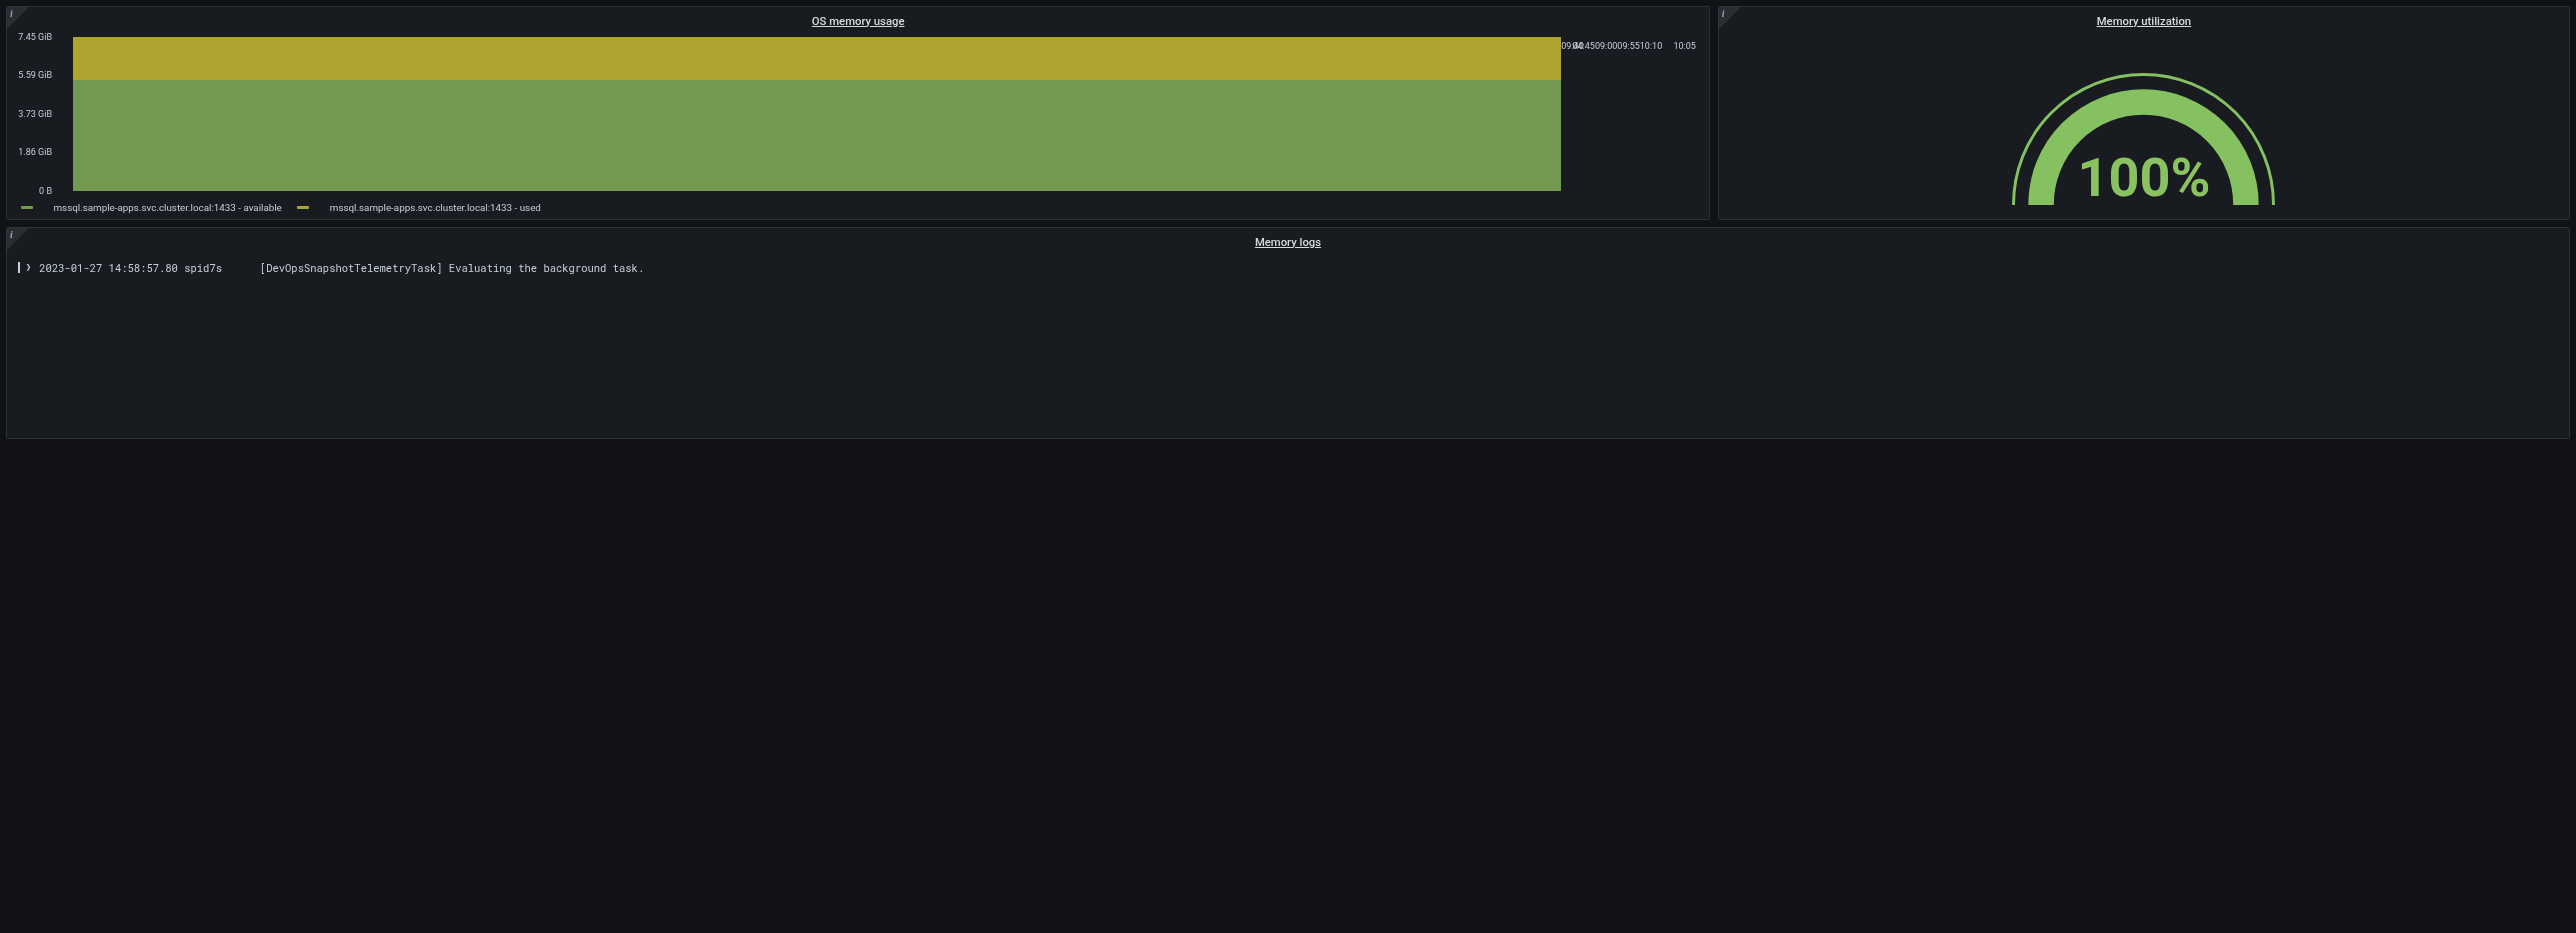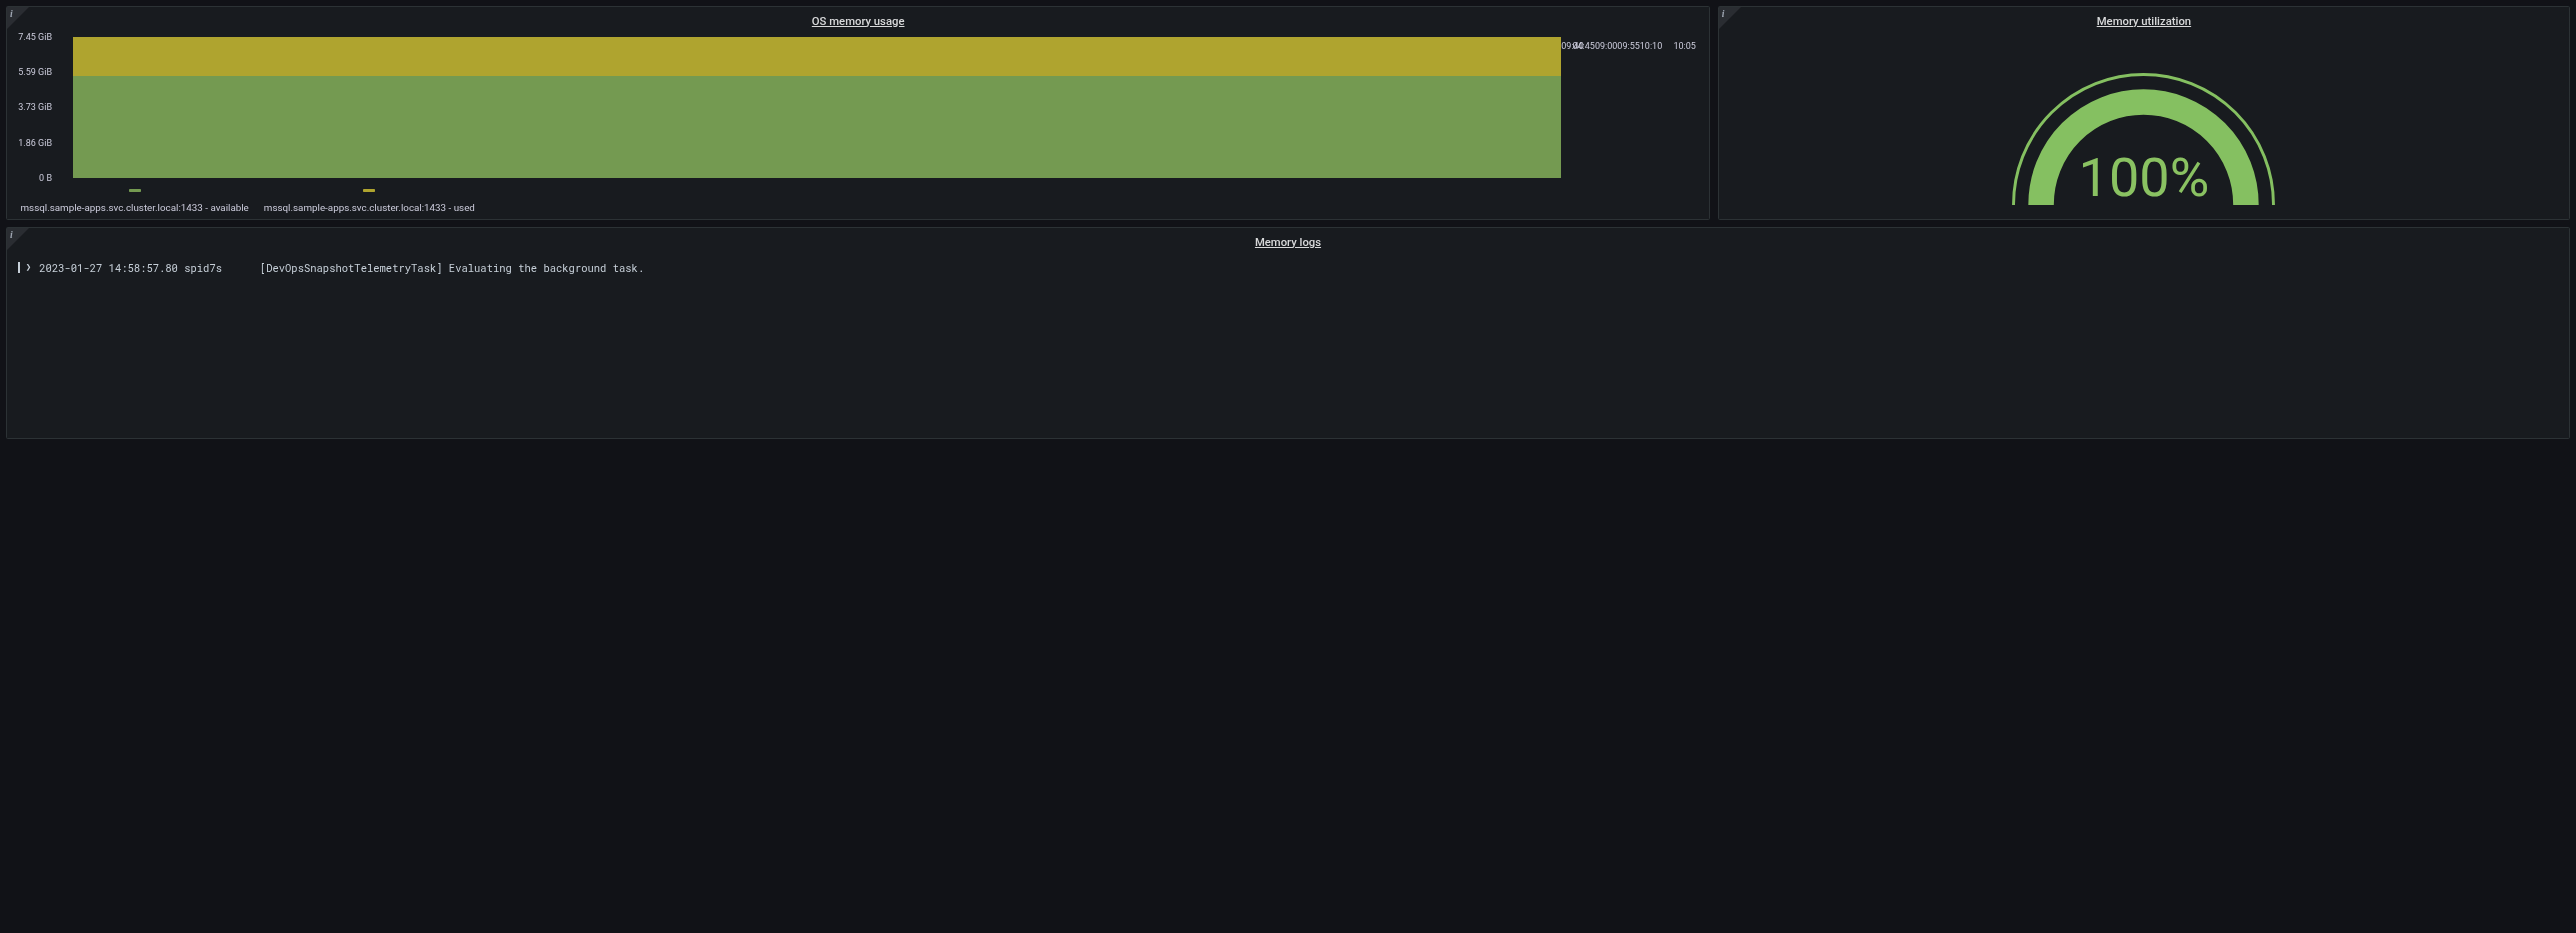--- a/index.html
+++ b/index.html
@@ -140,23 +140,22 @@
     display: flex;
     gap: 15px;
     padding: 4.5px 0 6px 13.5px;
     font-size: 9.8px;
     align-items: center;
     flex-wrap: wrap;
   }
   .legend-item {
     display: inline-flex;
     align-items: center;
-    gap: 10px;
+    gap: 21px;
     cursor: pointer;
-    flex-direction: column;
   }
   .swatch {
     width: 12px;
     height: 3px;
     border-radius: 0.8px;
     display: inline-block;
   }
 
   
   .gauge-panel {
@@ -195,21 +194,21 @@
     transform: scale(0.85);
     transform-origin: center;
   }
   .gauge-value {
     position: absolute;
     left: 0;
     right: 0;
     bottom: 0;
     text-align: center;
     font-size: 54px;
-    font-weight: 400;
+    font-weight: 700;
     color: #8ac262;
     line-height: 1;
   }
 
   
   .logs-panel {
     grid-column: 1 / span 2;
     min-height: 210px;
   }
   .logs-body {

